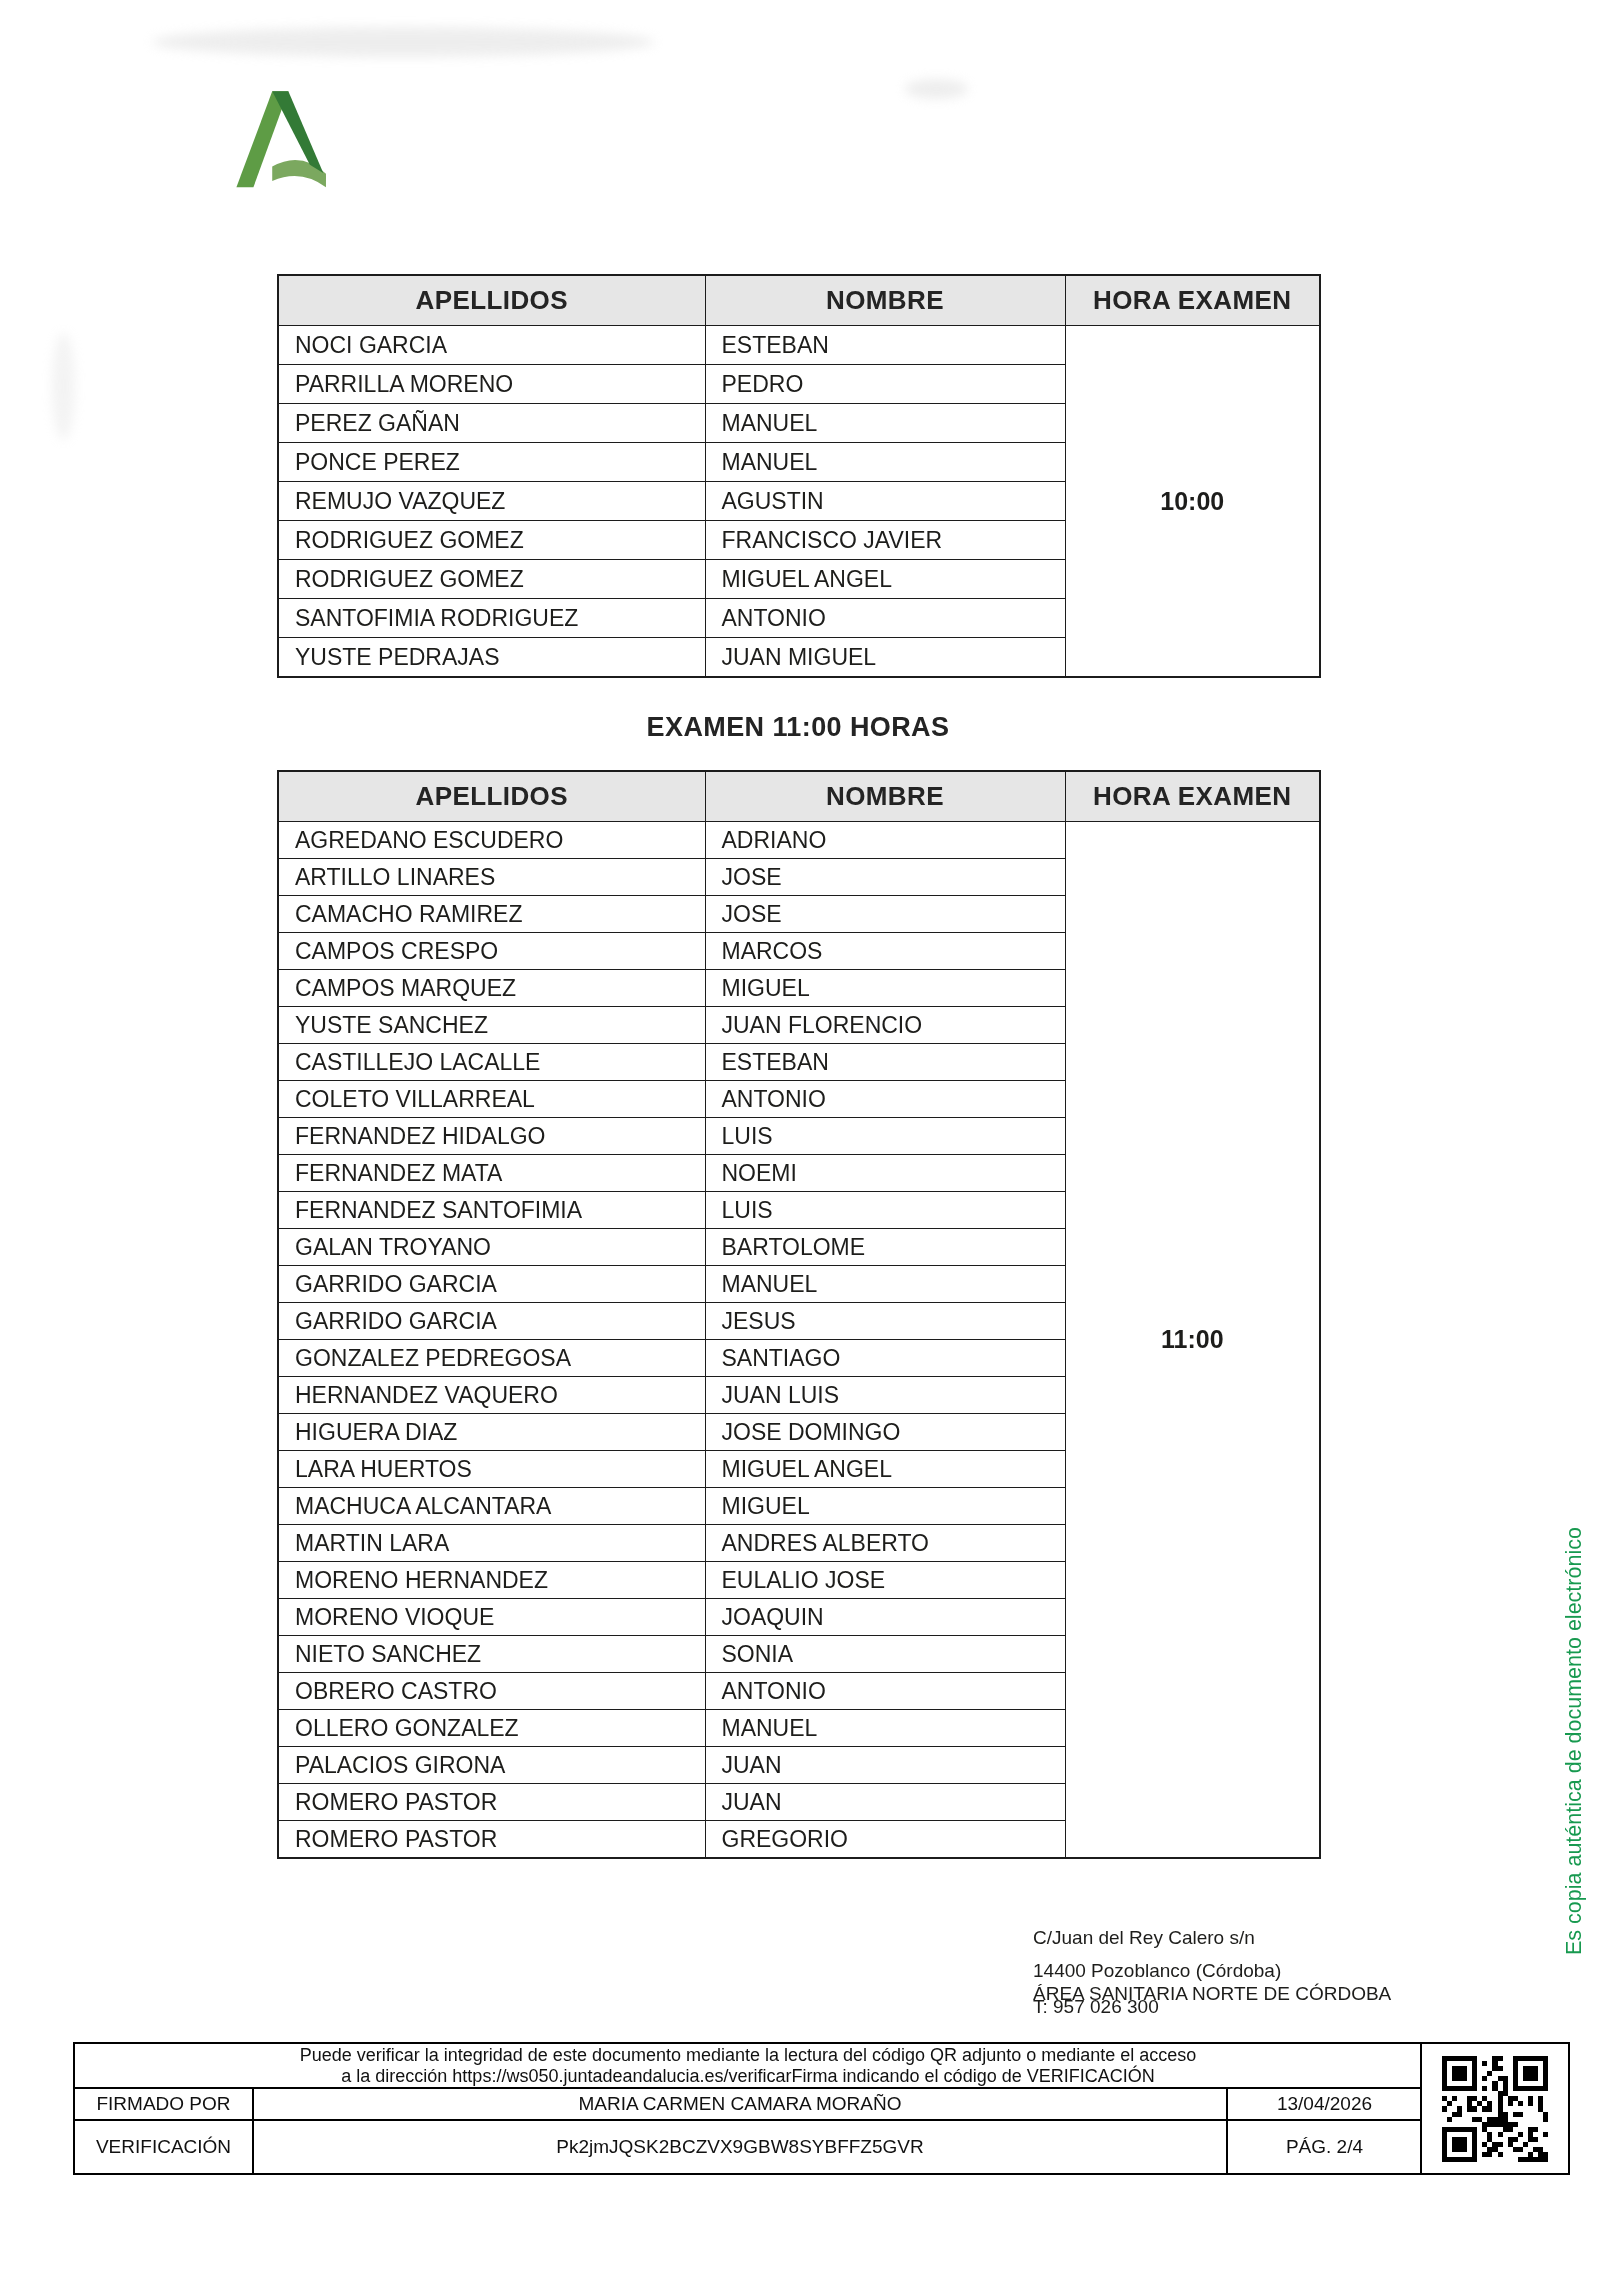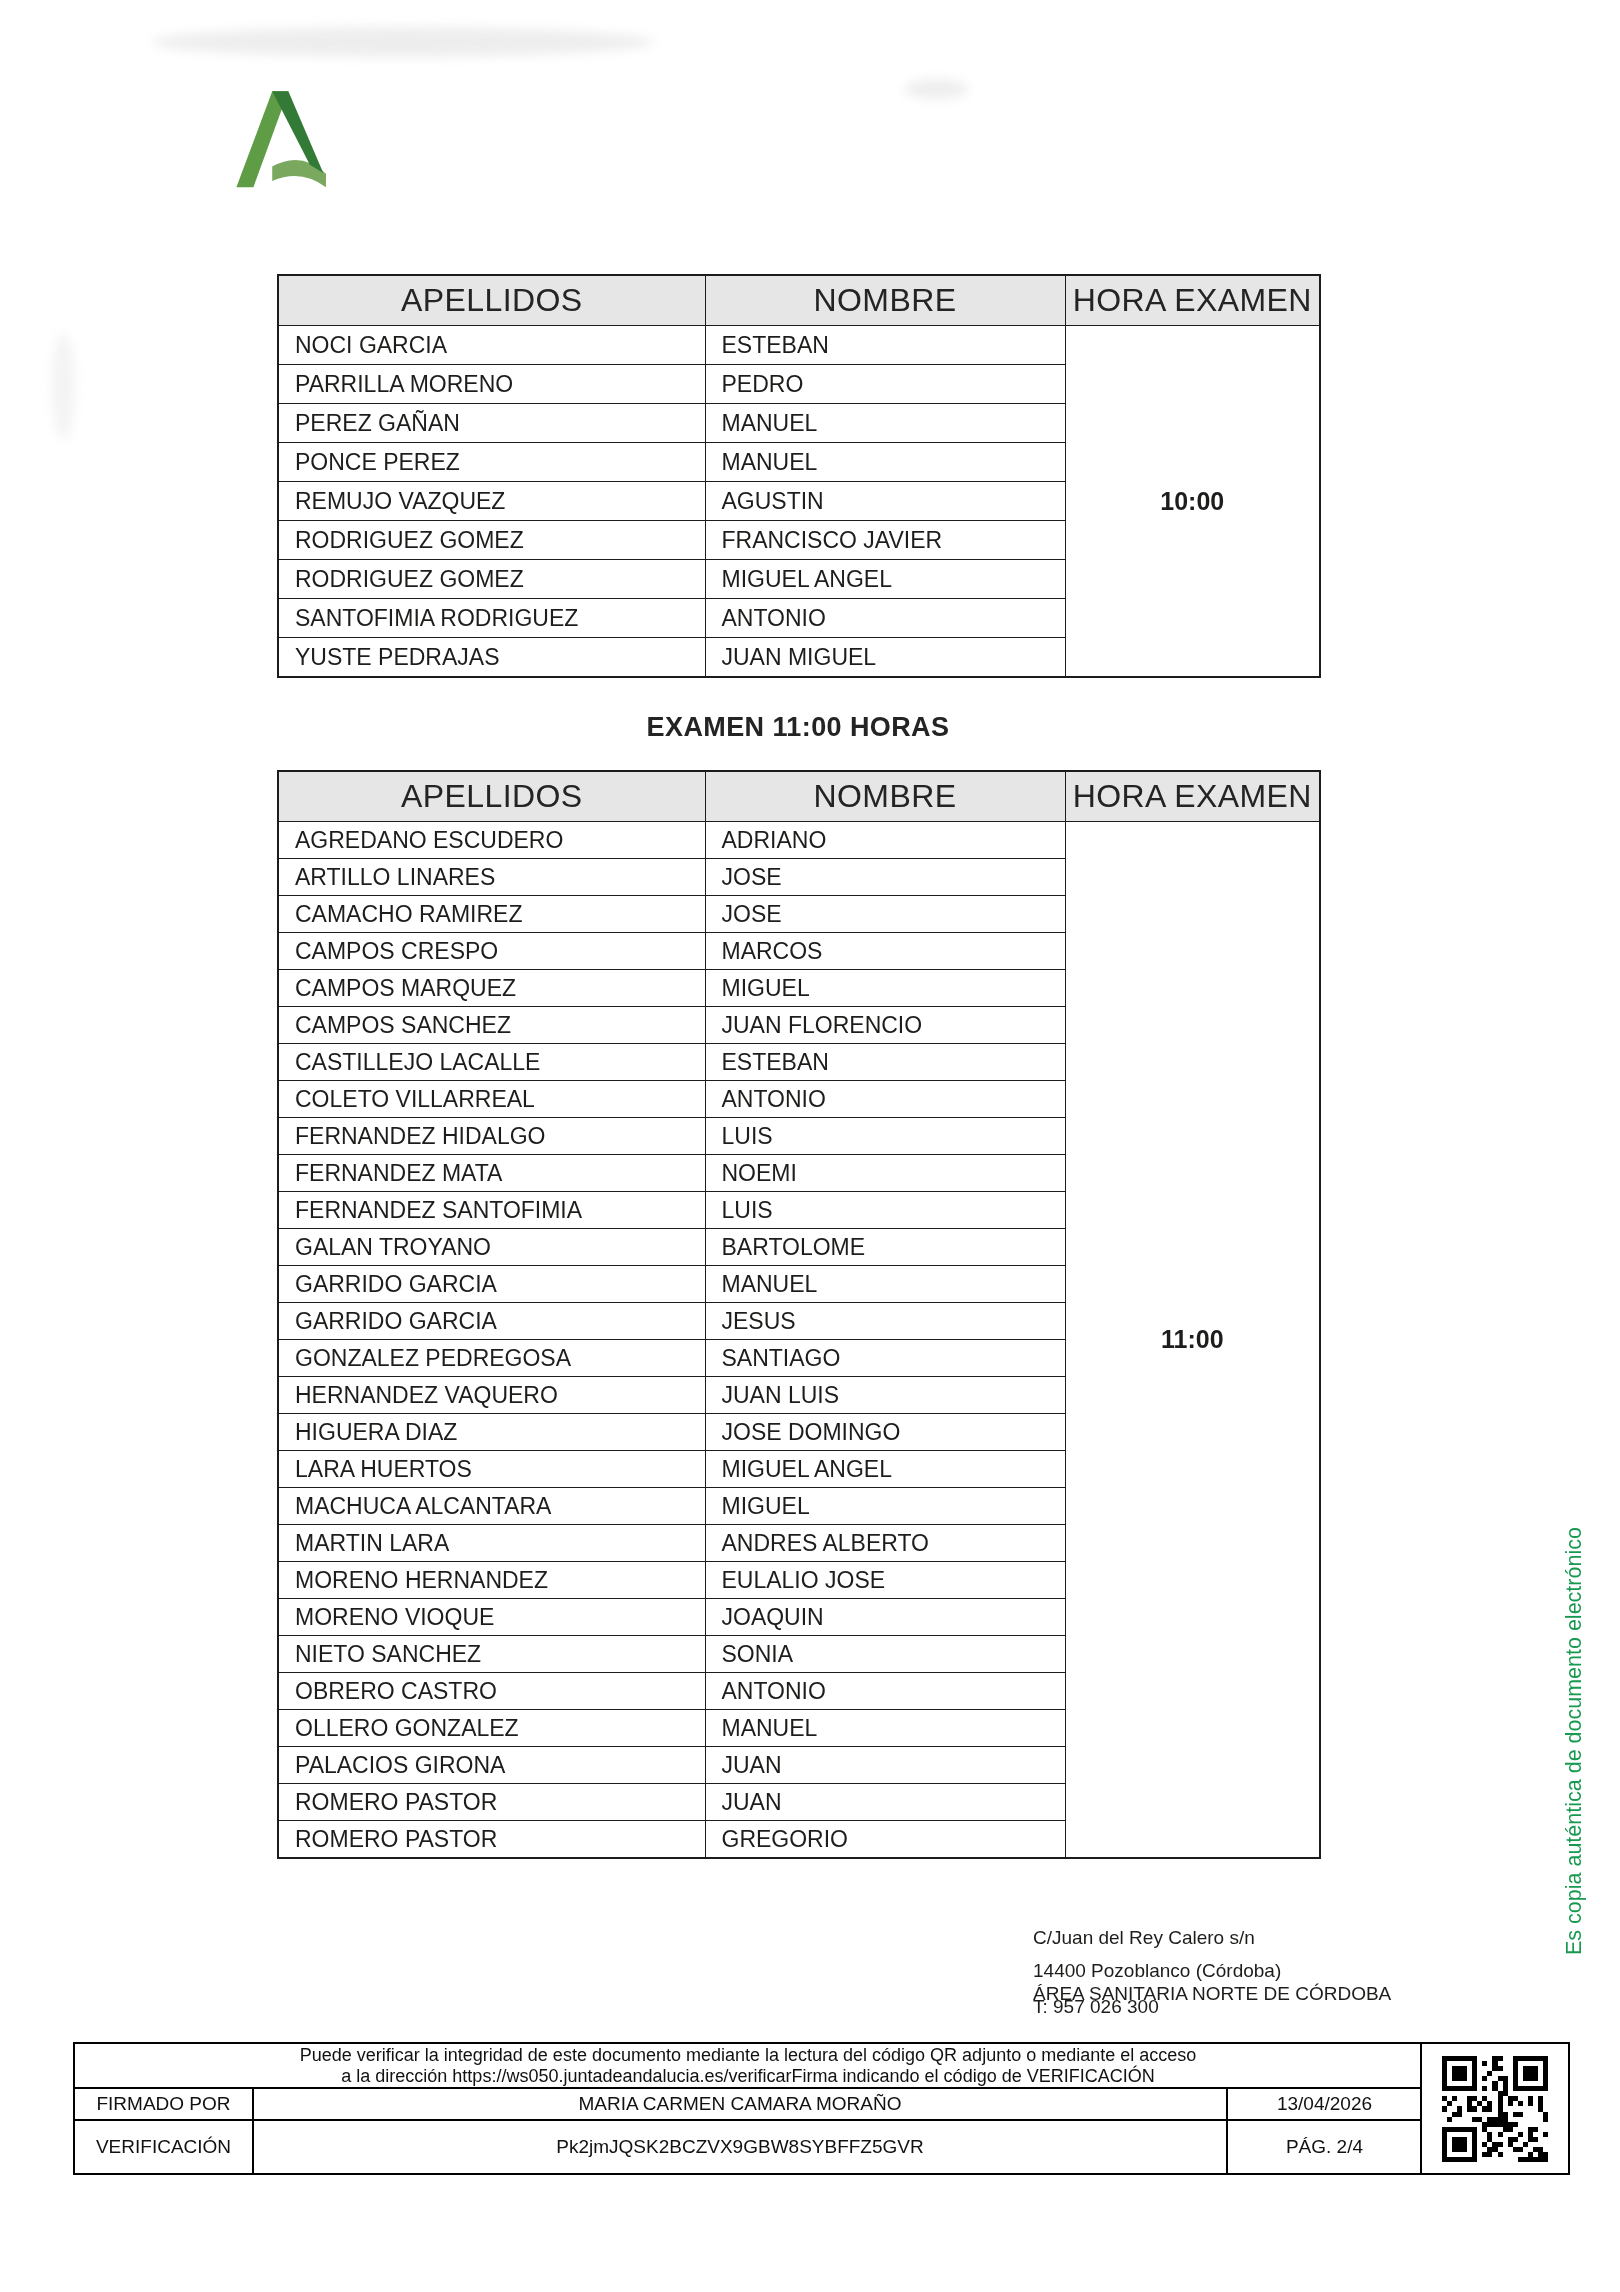--- a/index.html
+++ b/index.html
@@ -10,21 +10,21 @@
   
   .smudge{position:absolute;border-radius:50%;filter:blur(5.4px);opacity:.45;background:#d9d9d9;}
 
   
   .exam-table{border-collapse:collapse;table-layout:fixed;position:absolute;background:#fff;}
   .exam-table,
   .exam-table th,
   .exam-table td{border:1.8px solid #1c1c1c;}
   .exam-table{border-width:2.7px;}
   .exam-table th{
-    background:#e6e6e6;height:47px;font-size:32px;font-weight:normal;
+    background:#e6e6e6;height:47px;font-size:26px;font-weight:bold;
     text-align:center;letter-spacing:0.4px;color:#242424;
   }
   .exam-table td{font-size:23px;padding:0 0 0 16px;color:#1d1d1b;white-space:nowrap;overflow:hidden;}
   #table-10 td{height:38px;}
   #table-11 td{height:36px;}
   .exam-table td.hora{
     text-align:center;vertical-align:middle;font-weight:bold;font-size:25px;padding:0;margin-top:20px;
   }
   .section-heading{
     position:absolute;left:277px;width:1042px;text-align:center;
@@ -155,21 +155,21 @@
       </tr>
       <tr>
         <td>CAMPOS CRESPO</td>
         <td>MARCOS</td>
       </tr>
       <tr>
         <td>CAMPOS MARQUEZ</td>
         <td>MIGUEL</td>
       </tr>
       <tr>
-        <td>CAMPOS SANCHEZ</td>
+        <td>YUSTE SANCHEZ</td>
         <td>JUAN FLORENCIO</td>
       </tr>
       <tr>
         <td>CASTILLEJO LACALLE</td>
         <td>ESTEBAN</td>
       </tr>
       <tr>
         <td>COLETO VILLARREAL</td>
         <td>ANTONIO</td>
       </tr>

